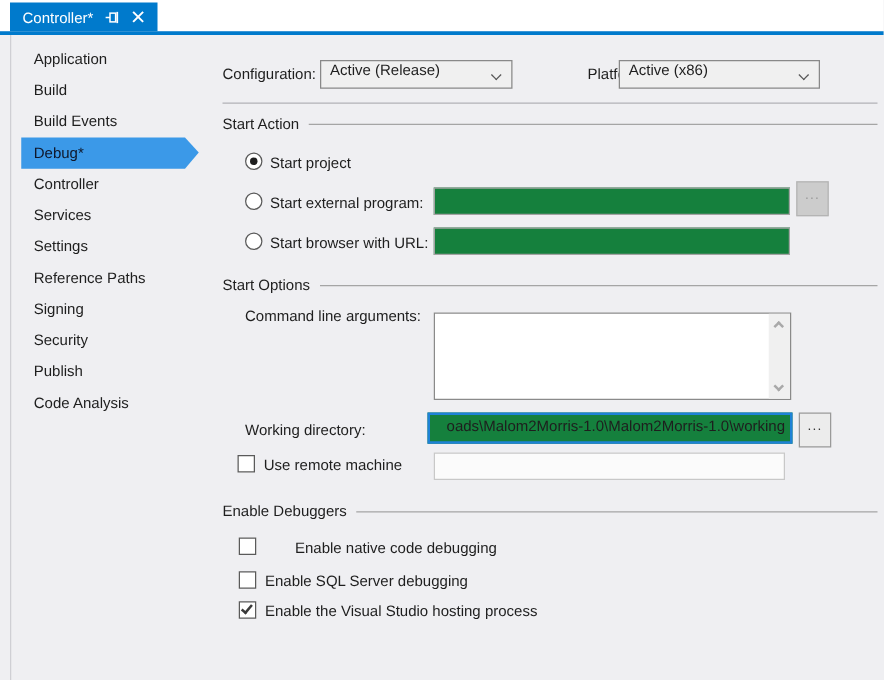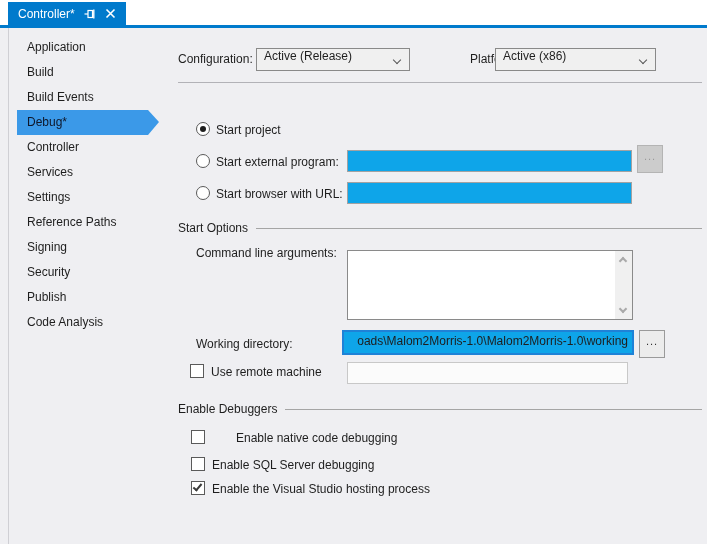--- a/index.html
+++ b/index.html
@@ -33,21 +33,21 @@
   .group { position:absolute; left:178px; width:524px; display:flex; align-items:center; }
   .group .gline { flex:1; height:1px; background:#a5a5a5; margin-left:8px; }
 
   .radio { position:absolute; width:14px; height:14px; border-radius:50%; border:1px solid #5a5a5a; background:#ffffff; cursor:pointer; }
   .radio.on::after { content:""; position:absolute; left:3px; top:3px; width:6px; height:6px; border-radius:50%; background:#1e1e1e; }
   .check { position:absolute; width:14px; height:14px; border:1px solid #5a5a5a; background:#ffffff; cursor:pointer; }
   .check .tick { position:absolute; left:3px; top:0px; width:5px; height:9px;
                  border-right:2px solid #3a3a3a; border-bottom:2px solid #3a3a3a; transform:rotate(40deg); display:none; }
   .check.on .tick { display:block; }
 
-  .field { position:absolute; height:22px; background:#0ea5e9; border:1px solid #a2a2a2; padding:0 4px; line-height:20px;
+  .field { position:absolute; height:22px; background:#15803d; border:1px solid #a2a2a2; padding:0 4px; line-height:20px;
            white-space:nowrap; overflow:hidden; }
   .field.disabled { background:#fbfbfb; border-color:#c8c8c8; }
   .field.focused { border:2px solid #1e82d7; line-height:18px; text-align:right; }
 
   .browse { position:absolute; width:26px; height:28px; background:#ececec; border:1px solid #9a9a9a;
             display:flex; align-items:center; justify-content:center; font-size:11px; letter-spacing:1px;
             color:#333; padding-bottom:6px; cursor:pointer; }
   .browse.disabled { background:#cccccc; border-color:#b4b4b4; color:#9a9a9a; cursor:default; }
 
   .textarea { position:absolute; background:#ffffff; border:1px solid #8a8a8a; }
@@ -104,20 +104,24 @@
     <span>Active (Release)</span>
     <span class="chev"></span>
   </div>
   <span class="lbl" style="left:443px; top:52px;margin-left:27px;">Platform:</span>
   <div class="combo" style="left:495px; top:48px; width:161px;">
     <span>Active (x86)</span>
     <span class="chev"></span>
   </div>
   <div class="sep" style="left:178px; top:82px; width:524px;"></div>
 
+  <div class="group" style="top:92px;">
+    <span>Start Action</span>
+    <span class="gline"></span>
+  </div>
 
   <span class="radio on" style="left:196px; top:122px;"></span>
   <span class="lbl" style="left:216px; top:123px;">Start project</span>
 
   <span class="radio" style="left:196px; top:154px;"></span>
   <span class="lbl" style="left:216px; top:155px;text-align:right;">Start external program:</span>
   <div class="field" style="left:347px; top:150px; width:285px;"></div>
   <div class="browse disabled" style="left:637px; top:145px;">...</div>
 
   <span class="radio" style="left:196px; top:186px;"></span>

